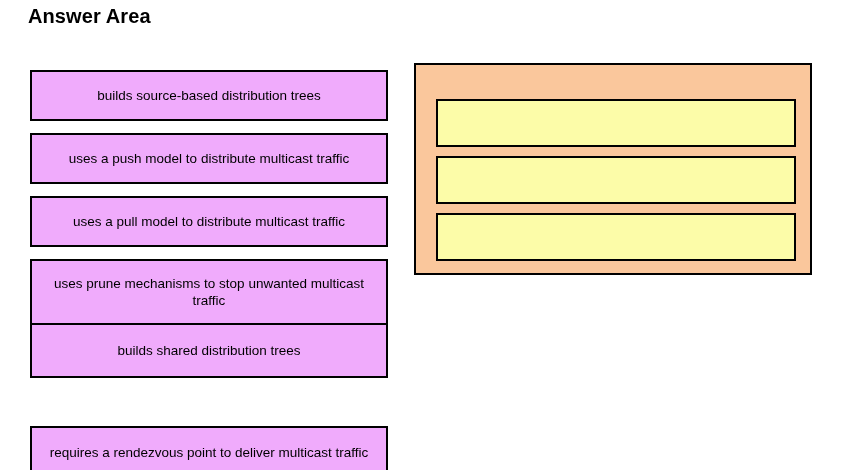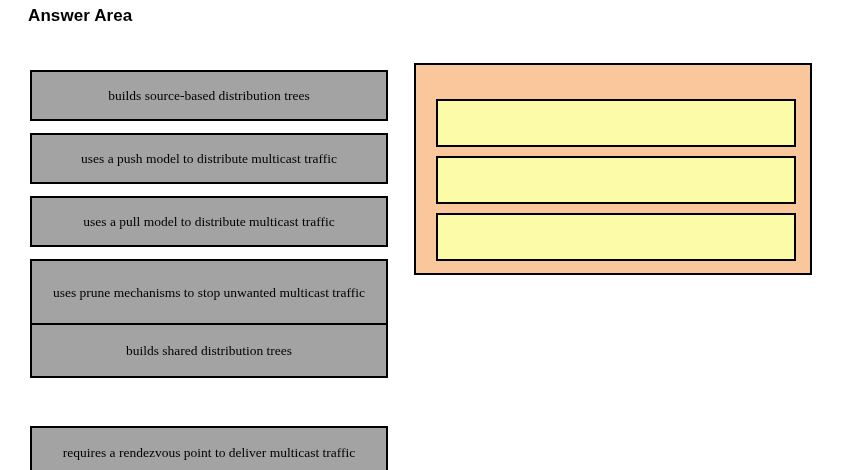--- a/index.html
+++ b/index.html
@@ -16,47 +16,46 @@
     font-family: "Liberation Sans", sans-serif;
     color: #000000;
     -webkit-font-smoothing: antialiased;
   }
 
   
   #page-title {
     position: absolute;
     left: 28px;
     top: 6px;
-    font-size: 17px;
+    font-size: 20px;
     font-weight: bold;
     letter-spacing: 0.1px;
     line-height: 20px;
     white-space: nowrap;
   }
 
   
   #options-column {
     position: absolute;
     left: 30px;
     top: 70px;
     width: 358px;
   }
   .option-tile {
     position: absolute;
     left: 0;
     width: 358px;
     box-sizing: border-box;
-    background: #a3a3a3;
+    background: #f0abfc;
     border: 2px solid #000000;
     display: flex;
     align-items: center;
     justify-content: center;
     text-align: center;
     padding: 0 12px;
-    font-family: Liberation Serif, serif;
   }
   .option-tile .option-label {
     font-size: 13.5px;
     line-height: 17px;
     color: #000000;
   }
 
   
   #dropzone-group {
     position: absolute;

